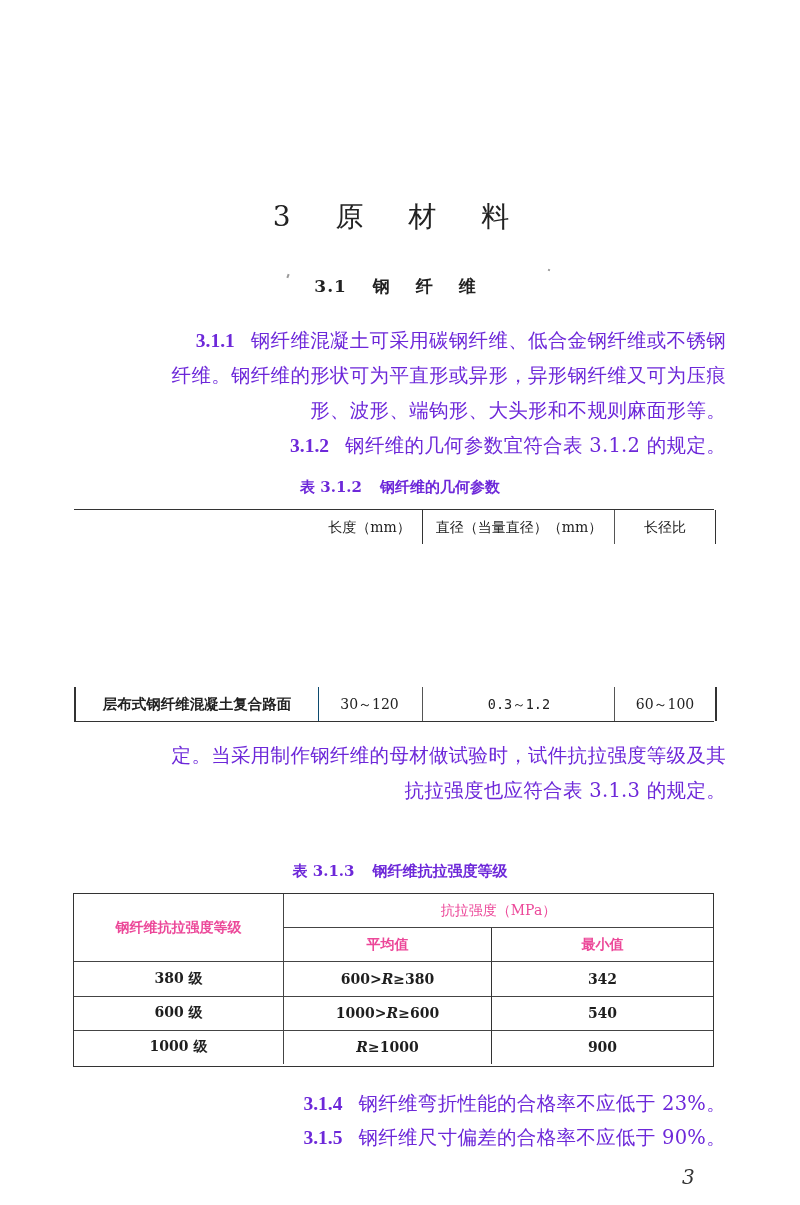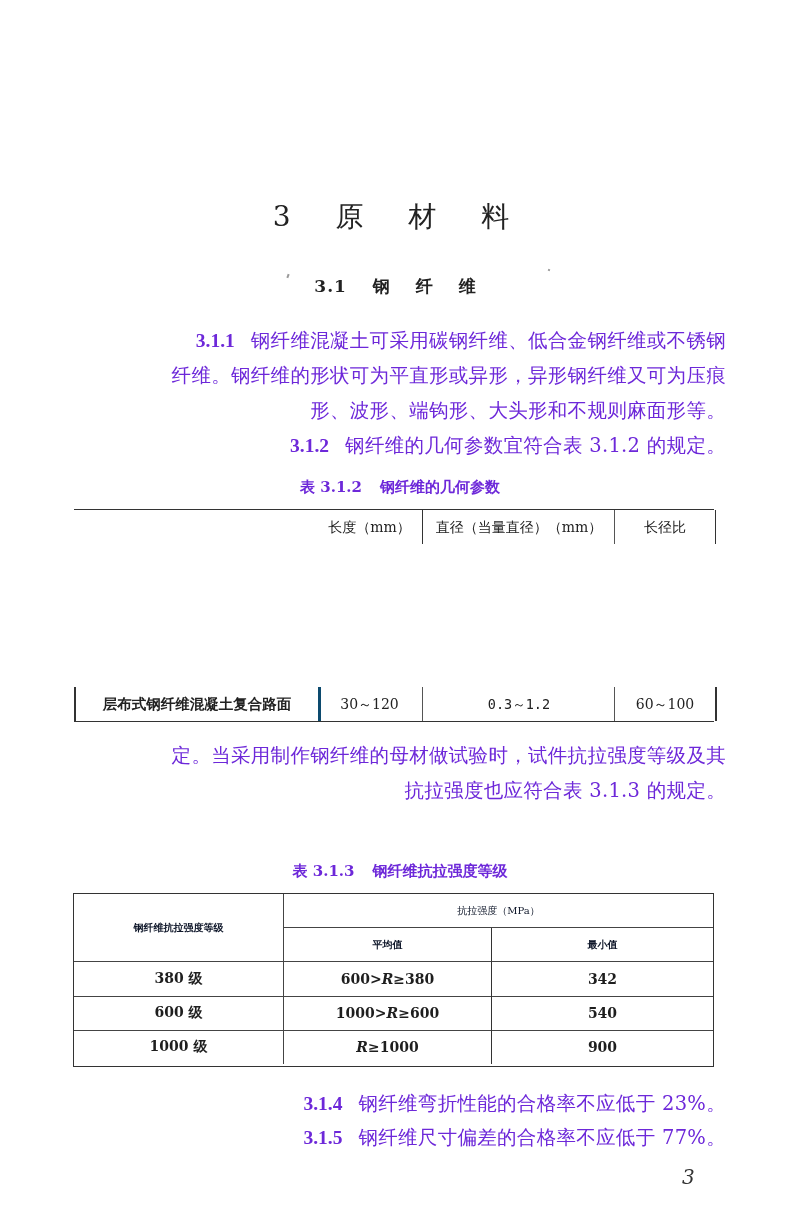--- a/index.html
+++ b/index.html
@@ -69,37 +69,37 @@
     .t2-use { left: 0; width: 242px; border-left: 1.5px solid #333; border-right: 1.5px solid #333; border-bottom: 1.5px solid #333; letter-spacing: 28px; }
     .t2-len { left: 243px; width: 105px; }
     .t2-dia { left: 348px; width: 192px; border-left: 1.5px solid #333; }
     .t2-ratio { left: 540px; width: 100px; border-left: 1px solid #555; border-right: 1.5px solid #333; }
 
     .t2-last {
       left: 74px; top: 687px; width: 640px; height: 34px;
       border-bottom: 1.5px solid #333;
     }
     .t2-last .t2-cell { height: 34px; line-height: 34px; }
-    .t2-last .c0 { left: 0; width: 242px; border-left: 2px solid #333; border-right: 3px solid #0c4a6e; font-weight: bold; letter-spacing: 0px; font-size: 14.5px; }
+    .t2-last .c0 { left: 0; width: 242px; border-left: 2px solid #333; border-right: 1px solid #0c4a6e; font-weight: bold; letter-spacing: 0px; font-size: 14.5px; }
     .t2-last .c1 { left: 243px; width: 105px; }
     .t2-last .c2 { left: 348px; width: 192px; border-left: 1px solid #555; font-family: "DejaVu Sans Mono", "Liberation Mono", monospace; font-size: 13.5px; }
     .t2-last .c3 { left: 540px; width: 100px; border-left: 1px solid #555; border-right: 2px solid #333; }
 
     
     .t3 {
       left: 73px; top: 893px; width: 641px; height: 174px;
       border: 1.5px solid #333;
       box-sizing: border-box;
     }
     .t3 .cell {
       position: absolute;
       box-sizing: border-box;
       text-align: center;
-      font-size: 10px;
-      color: #0f172a;
+      font-size: 14px;
+      color: #ec4899;
       display: flex; align-items: center; justify-content: center;
     }
     .t3 .grade-head { left: 0; top: 0; width: 210px; height: 68px; border-right: 1px solid #444; border-bottom: 1px solid #444; font-weight: bold; }
     .t3 .strength-head { left: 210px; top: 0; width: 429px; height: 34px; border-bottom: 1px solid #444; }
     .t3 .avg-head { left: 210px; top: 34px; width: 208px; height: 34px; border-bottom: 1px solid #444; border-right: 1px solid #333; font-weight: bold; }
     .t3 .min-head { left: 418px; top: 34px; width: 221px; height: 34px; border-bottom: 1px solid #444; font-weight: bold; }
     .t3 .row { position: absolute; left: 0; width: 639px; height: 34px; font-weight: bold; }
     .t3 .row .c { position: absolute; top: 0; height: 34px; display: flex; align-items: center; justify-content: center; font-size: 14px; box-sizing: border-box; }
     .t3 .row .c0 { left: 0; width: 210px; border-right: 1px solid #444; }
     .t3 .row .c1 { left: 210px; width: 208px; border-right: 1px solid #333; }
@@ -207,17 +207,17 @@
 </div>
 
 <div class="abs para" style="top:1086px;">
   <div>
     <span class="clause">3.1.4</span><span>钢纤维弯折性能的合格率不应低于 23%。</span>
   </div>
 </div>
 
 <div class="abs para" style="top:1120px;">
   <div>
-    <span class="clause">3.1.5</span><span>钢纤维尺寸偏差的合格率不应低于 77%。</span>
+    <span class="clause">3.1.5</span><span>钢纤维尺寸偏差的合格率不应低于 90%。</span>
   </div>
 </div>
 
 <div class="abs page-number">3</div>
 
 </body></html>

